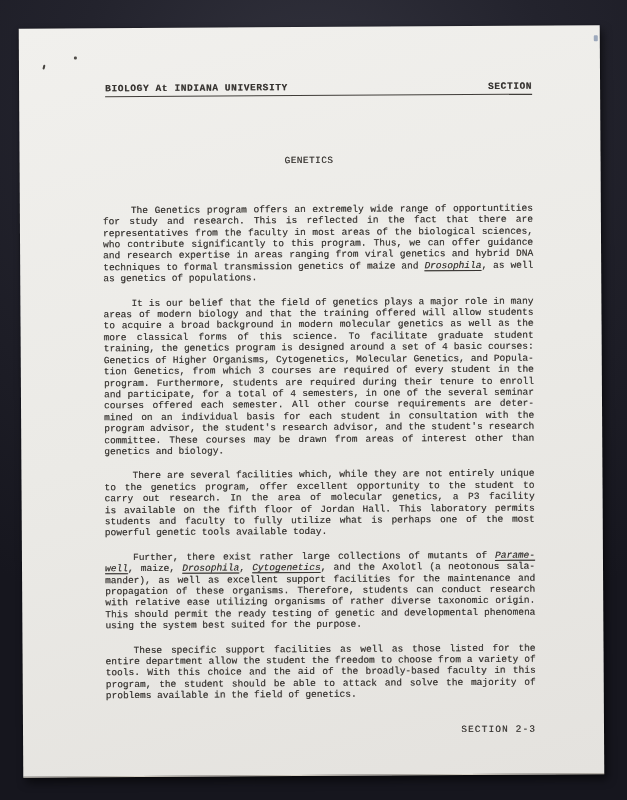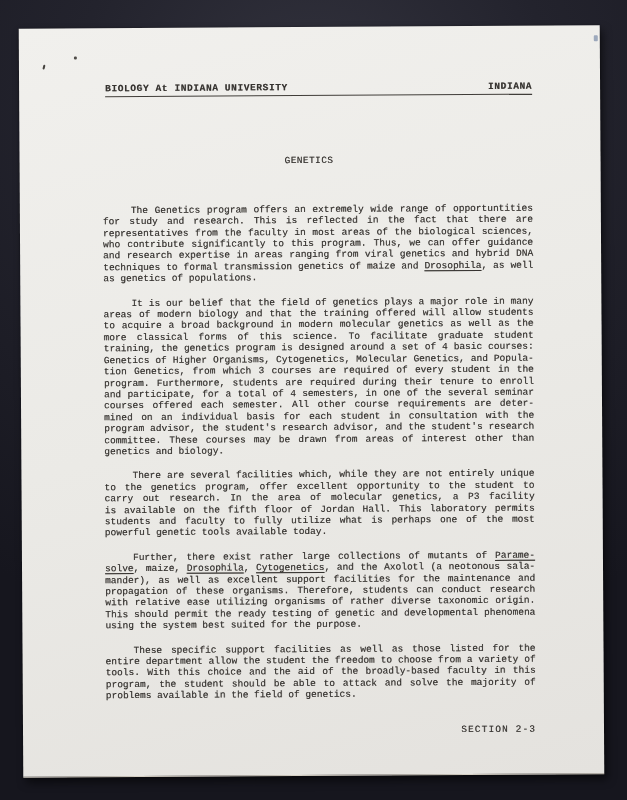--- a/index.html
+++ b/index.html
@@ -31,39 +31,39 @@
     display:flex;justify-content:space-between;align-items:flex-end;
     border-bottom:1.2px solid #403d39;padding-bottom:2px;
     font-weight:bold;letter-spacing:0.6px;
   }
   .section-title{margin-top:59px;margin-left:182px;letter-spacing:0.4px;}
   .paragraphs{margin-top:37px;}
   .paragraph{margin-bottom:13px;}
   .line{text-align:justify;text-align-last:justify;}
   .line.last{text-align-last:left;}
   .line.first{text-indent:28px;}
-  .line u{text-decoration:underline;text-underline-offset:1.5px;}
+  .line u{text-decoration:underline;text-underline-offset:1.5px;font-style:italic;}
   .footer{margin-top:24px;text-align:right;letter-spacing:1.1px;}
   .mark{position:absolute;}
   .mark-1{left:24px;top:36px;width:2px;height:5px;background:#45423e;transform:rotate(14deg);border-radius:1px;}
   .mark-2{left:55px;top:28px;width:2.5px;height:2.5px;background:#504d49;border-radius:50%;}
   .mark-3{left:575px;top:10px;width:3.5px;height:6px;background:#8897b0;border-radius:1px;opacity:0.8;}
 </style>
 </head>
 <body>
 
 <div class="scene">
   <div class="paper">
     <span class="mark mark-1"></span>
     <span class="mark mark-2"></span>
     <span class="mark mark-3"></span>
     <div class="content">
       <div class="header-row">
         <span>BIOLOGY At INDIANA UNIVERSITY</span>
-        <span>INDIANA</span>
+        <span>SECTION</span>
       </div>
       <div class="section-title">GENETICS</div>
       <div class="paragraphs">
           <div class="paragraph">
             <div class="line first">The Genetics program offers an extremely wide range of opportuntities</div>
             <div class="line">for study and research.  This is reflected in the fact that there are</div>
             <div class="line">representatives from the faculty in most areas of the biological sciences,</div>
             <div class="line">who contribute significantly to this program.  Thus, we can offer guidance</div>
             <div class="line">and research expertise in areas ranging from viral genetics and hybrid DNA</div>
             <div class="line">techniques to formal transmission genetics of maize and <u>Drosophila</u>, as well</div>
@@ -88,21 +88,21 @@
           <div class="paragraph">
             <div class="line first">There are several facilities which, while they are not entirely unique</div>
             <div class="line">to the genetics program, offer excellent opportunity to the student to</div>
             <div class="line">carry out research.  In the area of molecular genetics, a P3 facility</div>
             <div class="line">is available on the fifth floor of Jordan Hall.  This laboratory permits</div>
             <div class="line">students and faculty to fully utilize what is perhaps one of the most</div>
             <div class="line last">powerful genetic tools available today.</div>
           </div>
           <div class="paragraph">
             <div class="line first">Further, there exist rather large collections of mutants of <u>Parame-</u></div>
-            <div class="line"><u>solve</u>, maize, <u>Drosophila</u>, <u>Cytogenetics</u>, and the Axolotl (a neotonous sala-</div>
+            <div class="line"><u>well</u>, maize, <u>Drosophila</u>, <u>Cytogenetics</u>, and the Axolotl (a neotonous sala-</div>
             <div class="line">mander), as well as excellent support facilities for the maintenance and</div>
             <div class="line">propagation of these organisms.  Therefore, students can conduct research</div>
             <div class="line">with relative ease utilizing organisms of rather diverse taxonomic origin.</div>
             <div class="line">This should permit the ready testing of genetic and developmental phenomena</div>
             <div class="line last">using the system best suited for the purpose.</div>
           </div>
           <div class="paragraph">
             <div class="line first">These specific support facilities as well as those listed for the</div>
             <div class="line">entire department allow the student the freedom to choose from a variety of</div>
             <div class="line">tools.  With this choice and the aid of the broadly-based faculty in this</div>

